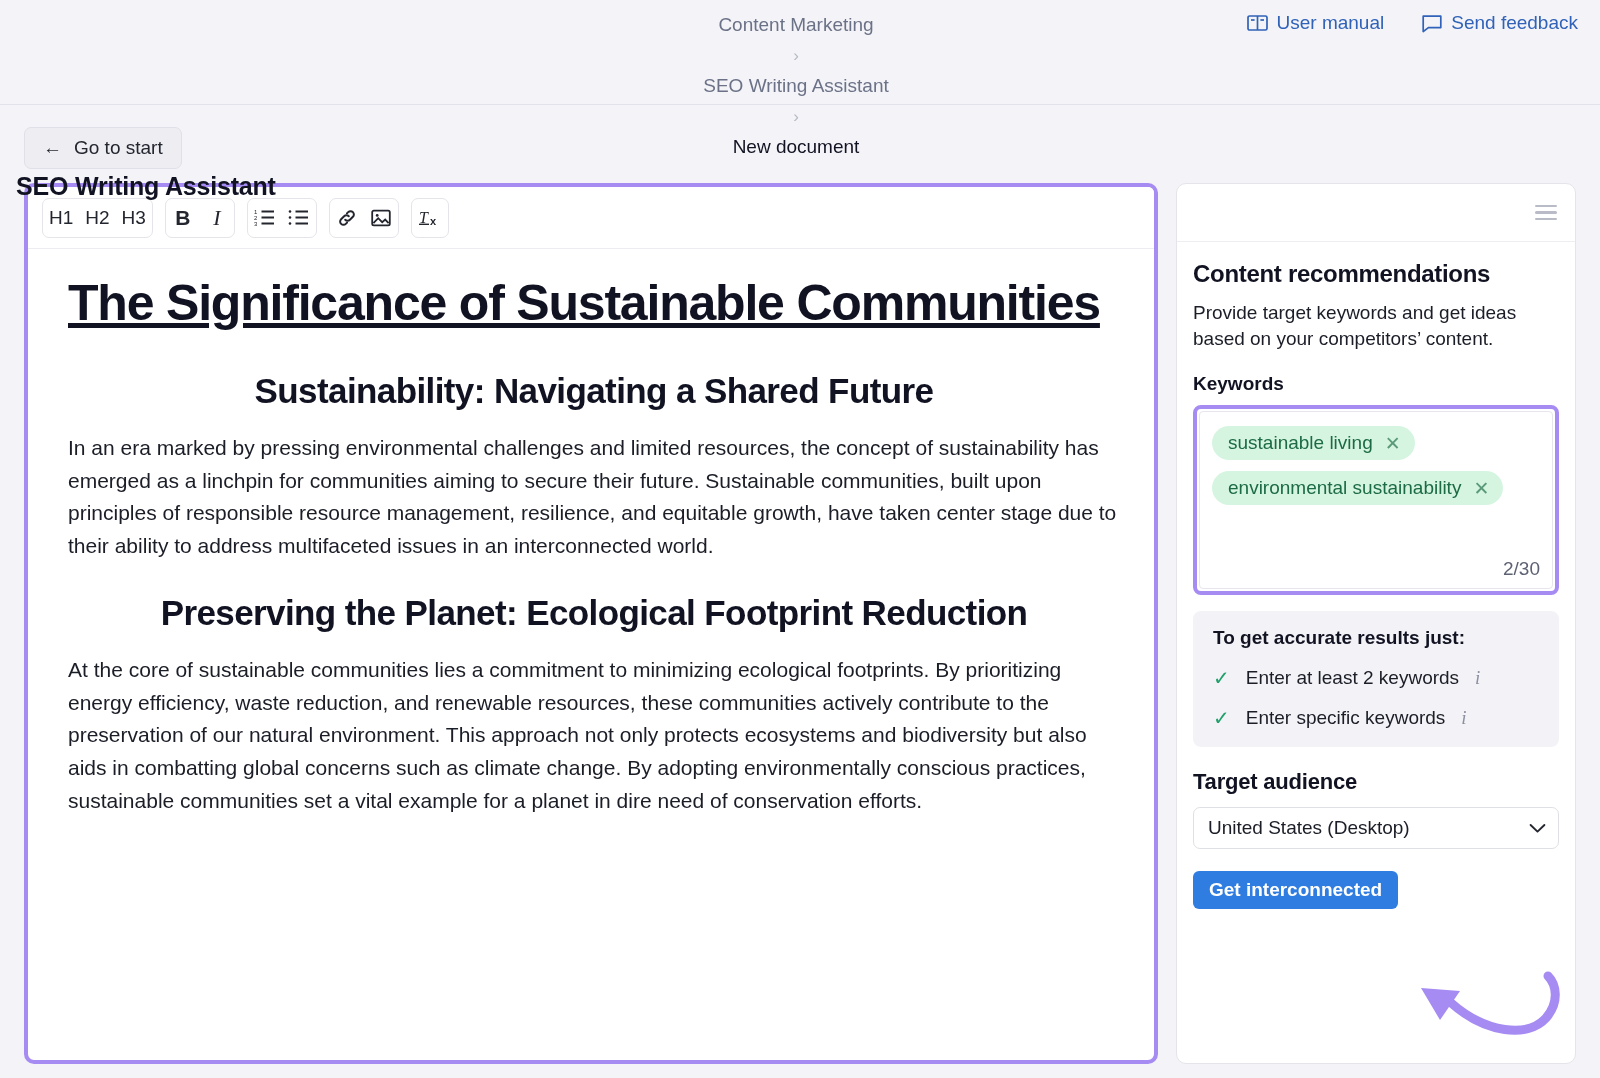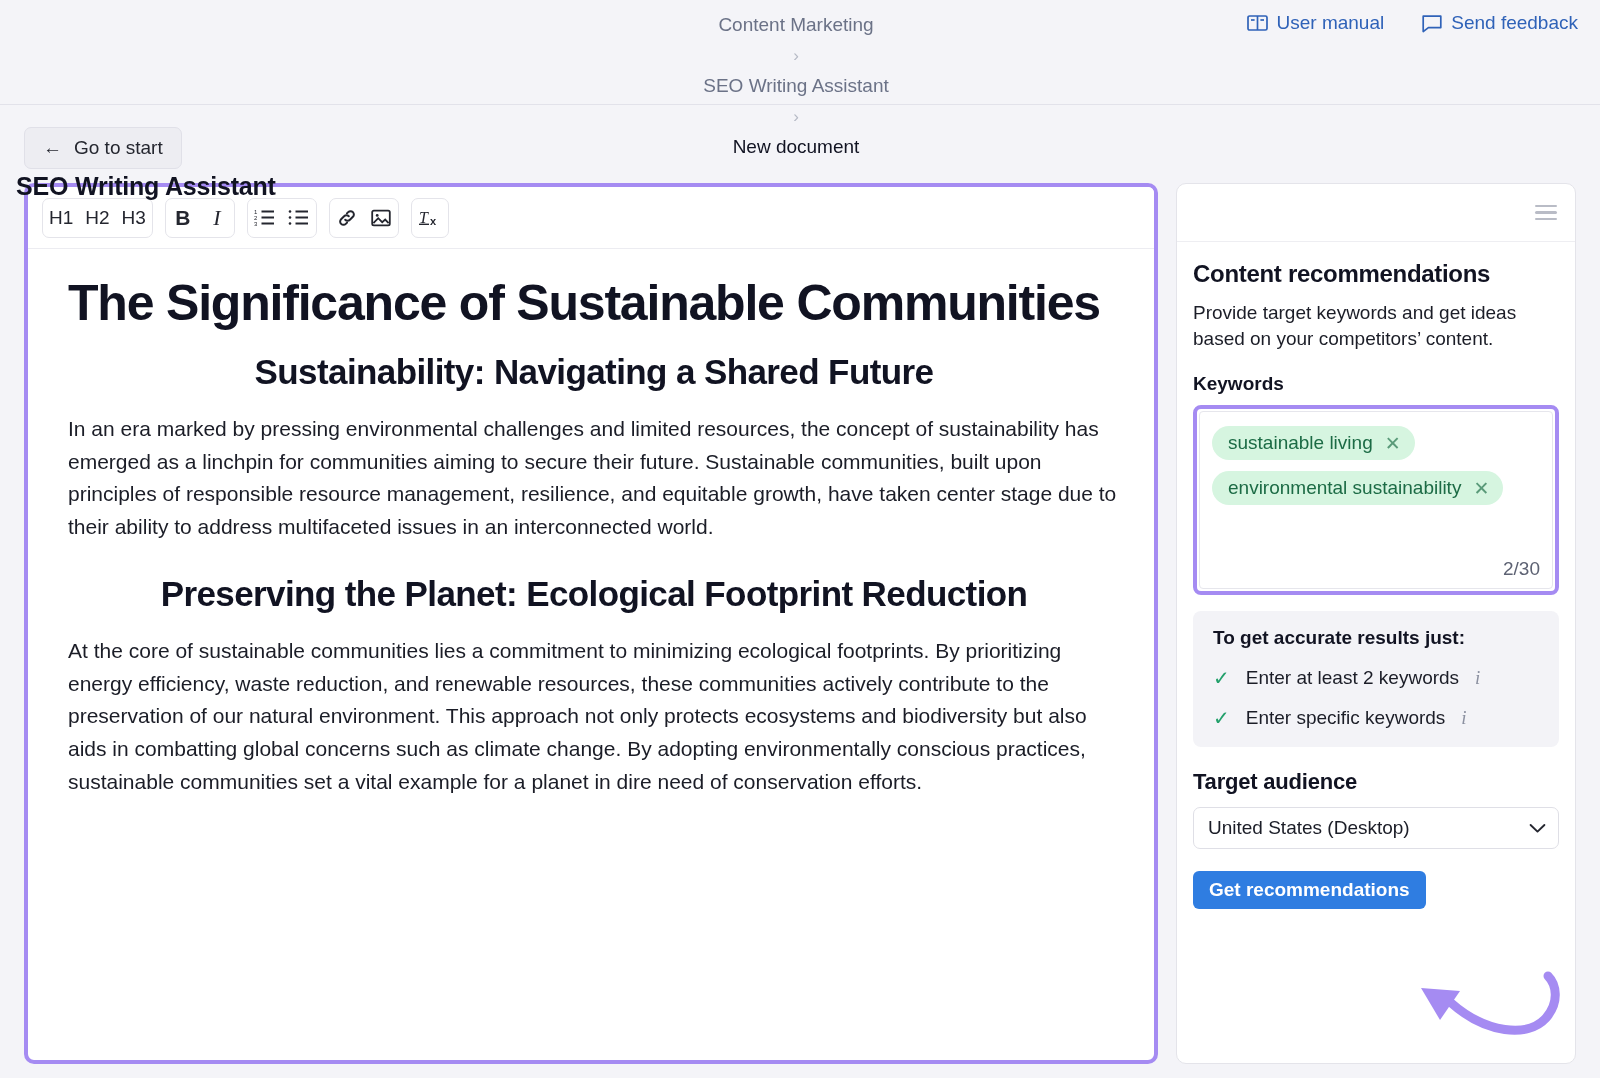--- a/index.html
+++ b/index.html
@@ -102,21 +102,21 @@
   }
   .hl-count { color: #6b7287; }
 
   .doc {
     flex: 1 1 auto;
     padding: 26px 34px 0 40px;
     overflow: hidden;
   }
   .doc h1 {
     font-size: 50px; line-height: 1.12; font-weight: bold;
-    color: #111322; letter-spacing: -1.2px; margin-bottom: 21px;
+    color: #111322; letter-spacing: -1.2px; margin-bottom: 40px; text-decoration: underline;
   }
   .doc h2 {
     font-size: 35px; line-height: 1.17; font-weight: bold;
     color: #111322; letter-spacing: -0.6px;
     margin-top: 10px; margin-bottom: 20px; text-align: center;
   }
   .doc p {
     font-size: 21px; line-height: 1.56; color: #1b1d27; margin-bottom: 30px;
   }
 
@@ -383,21 +383,21 @@
       <div class="aud-select">
         <span>United States (Desktop)</span>
         <span>
           <svg width="17" height="11" viewBox="0 0 17 11" stroke="#24262f" stroke-width="1.9" fill="none" stroke-linecap="round" stroke-linejoin="round">
               <path d="M1.6 2L8.5 8.6 15.4 2"></path>
             </svg>
         </span>
       </div>
 
       <button class="btn-primary">
-        <span>Get recommendations</span>
+        <span>Get interconnected</span>
       </button>
     </div>
 
     <div class="arrow-anno">
       <svg width="205" height="95" viewBox="0 0 205 95" fill="none">
         <path d="M72 44 C 108 76, 150 80, 168 60 C 182 44, 178 26, 170 18" stroke="#a58bf2" stroke-width="9" stroke-linecap="round" fill="none"></path>
         <path d="M43 30 L 82 33 L 62 62 Z" fill="#a58bf2"></path>
       </svg>
     </div>
   </div>

